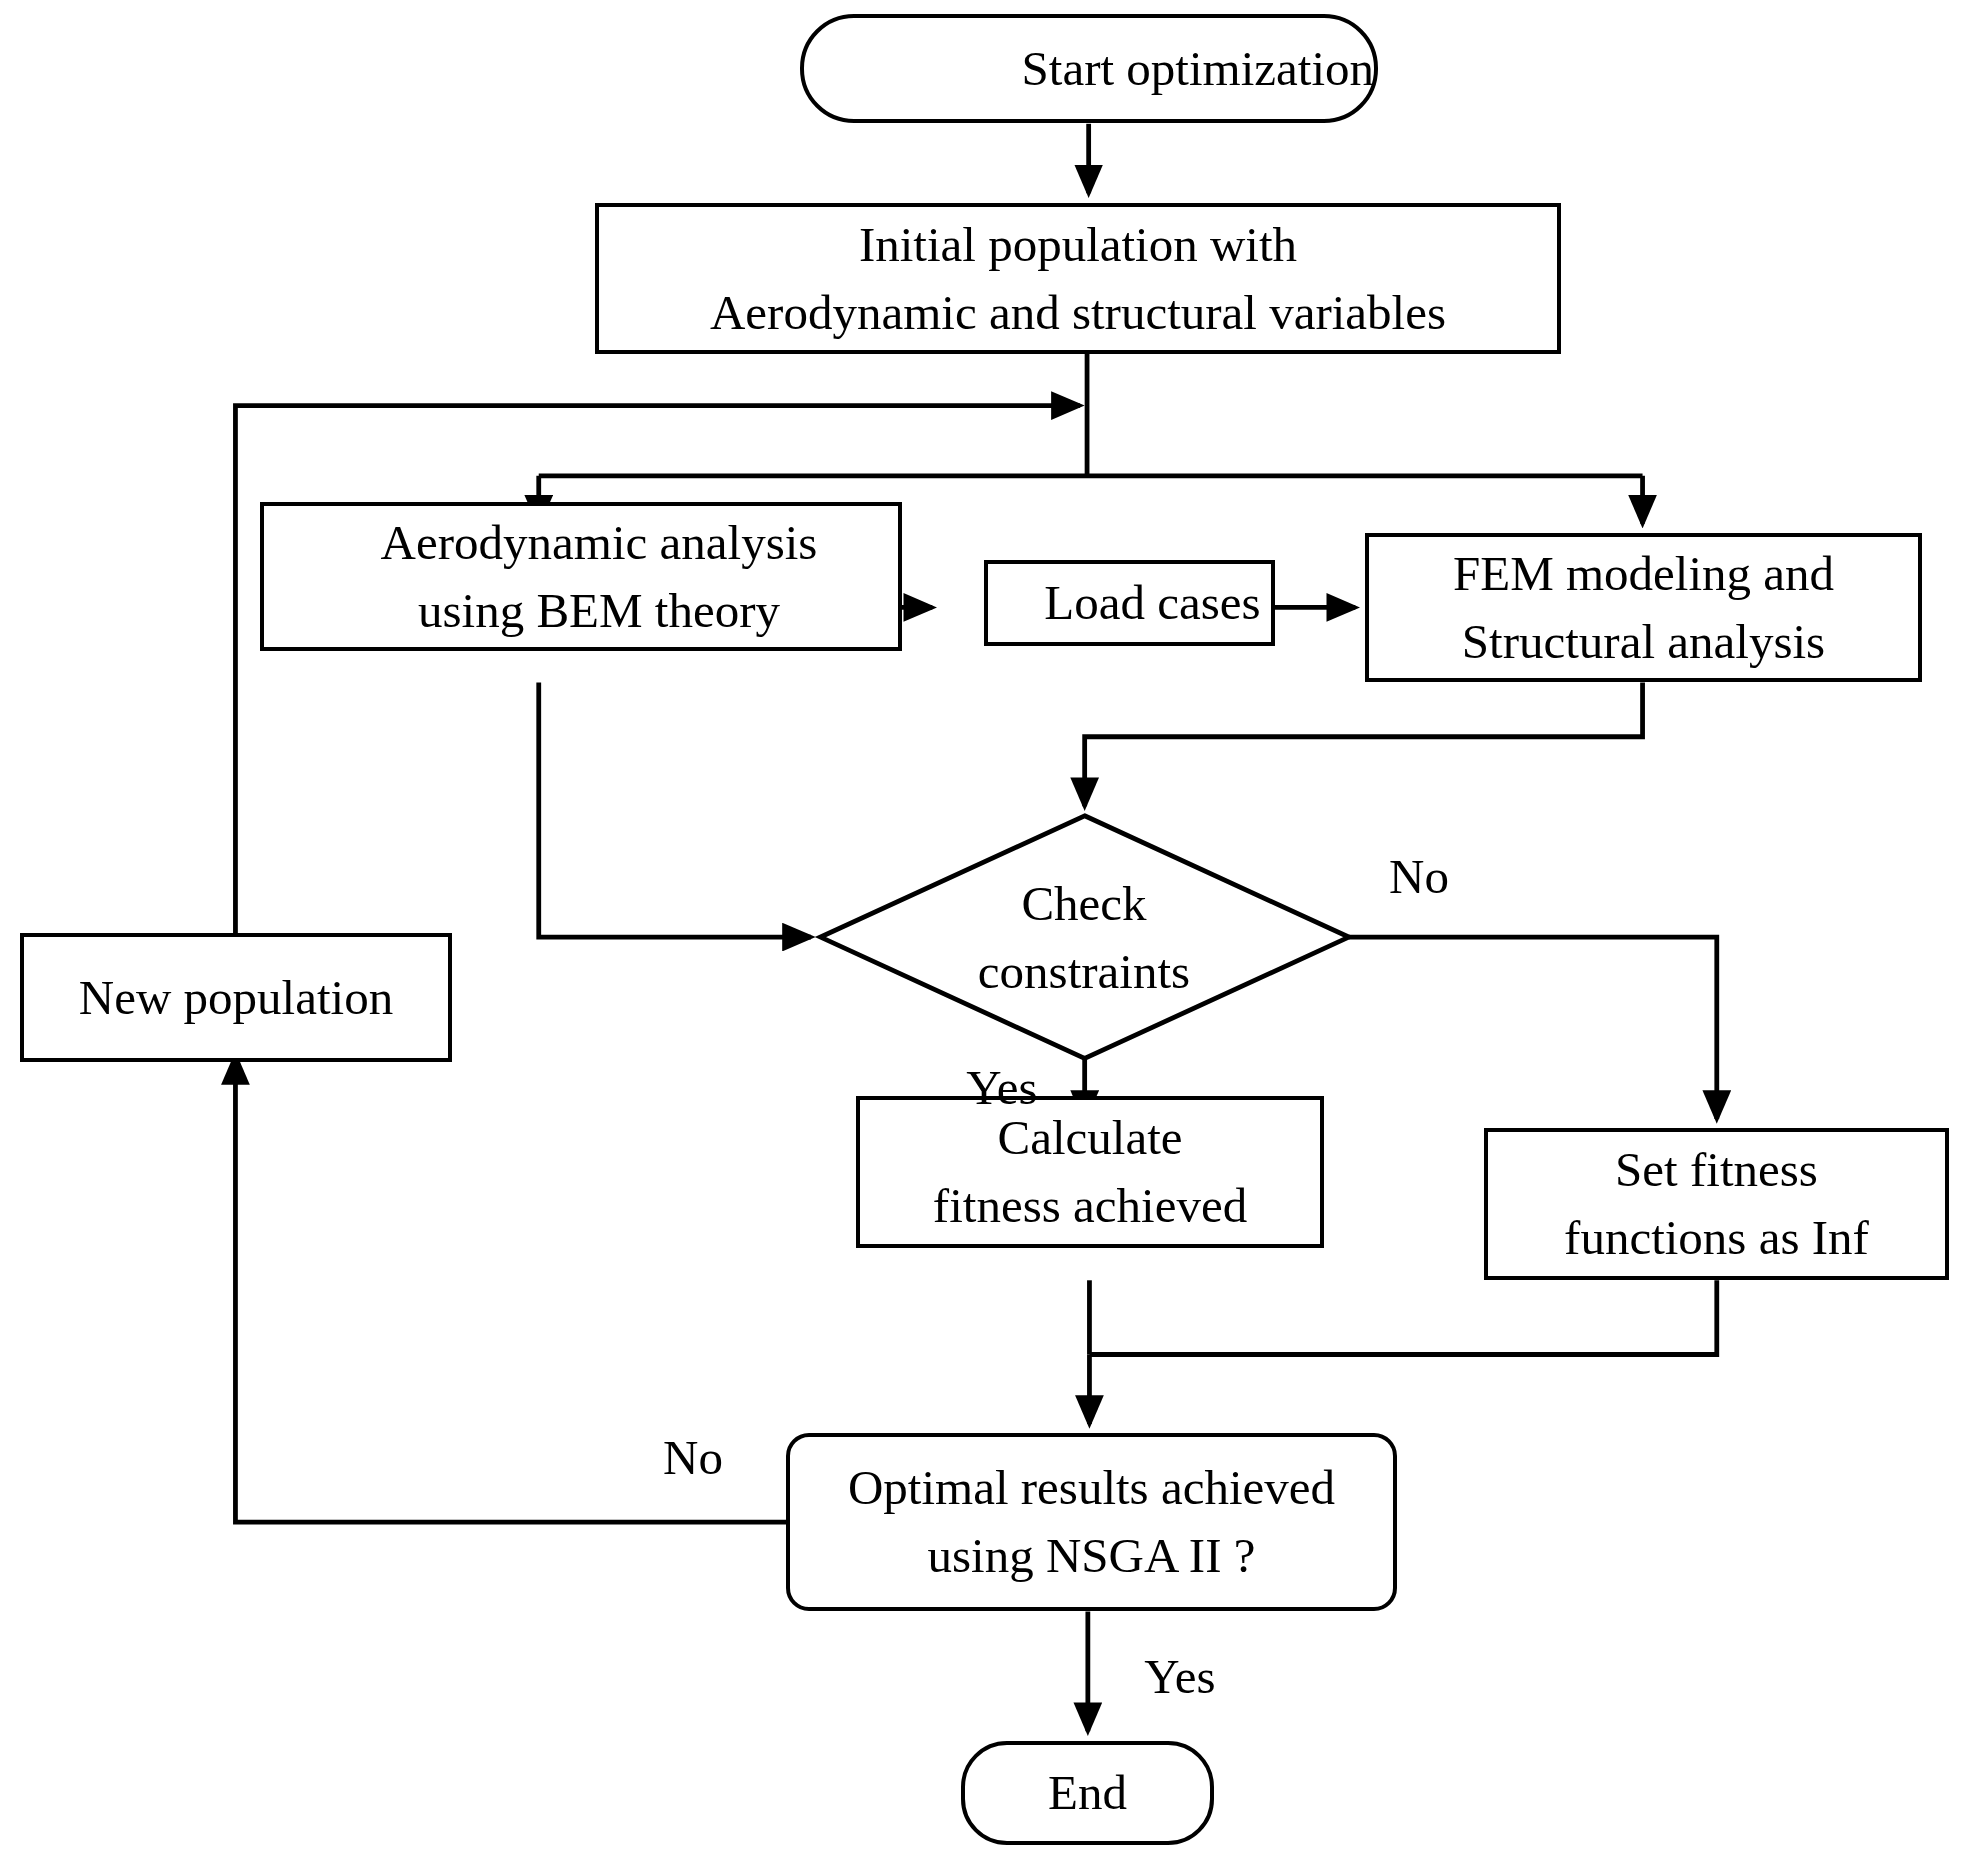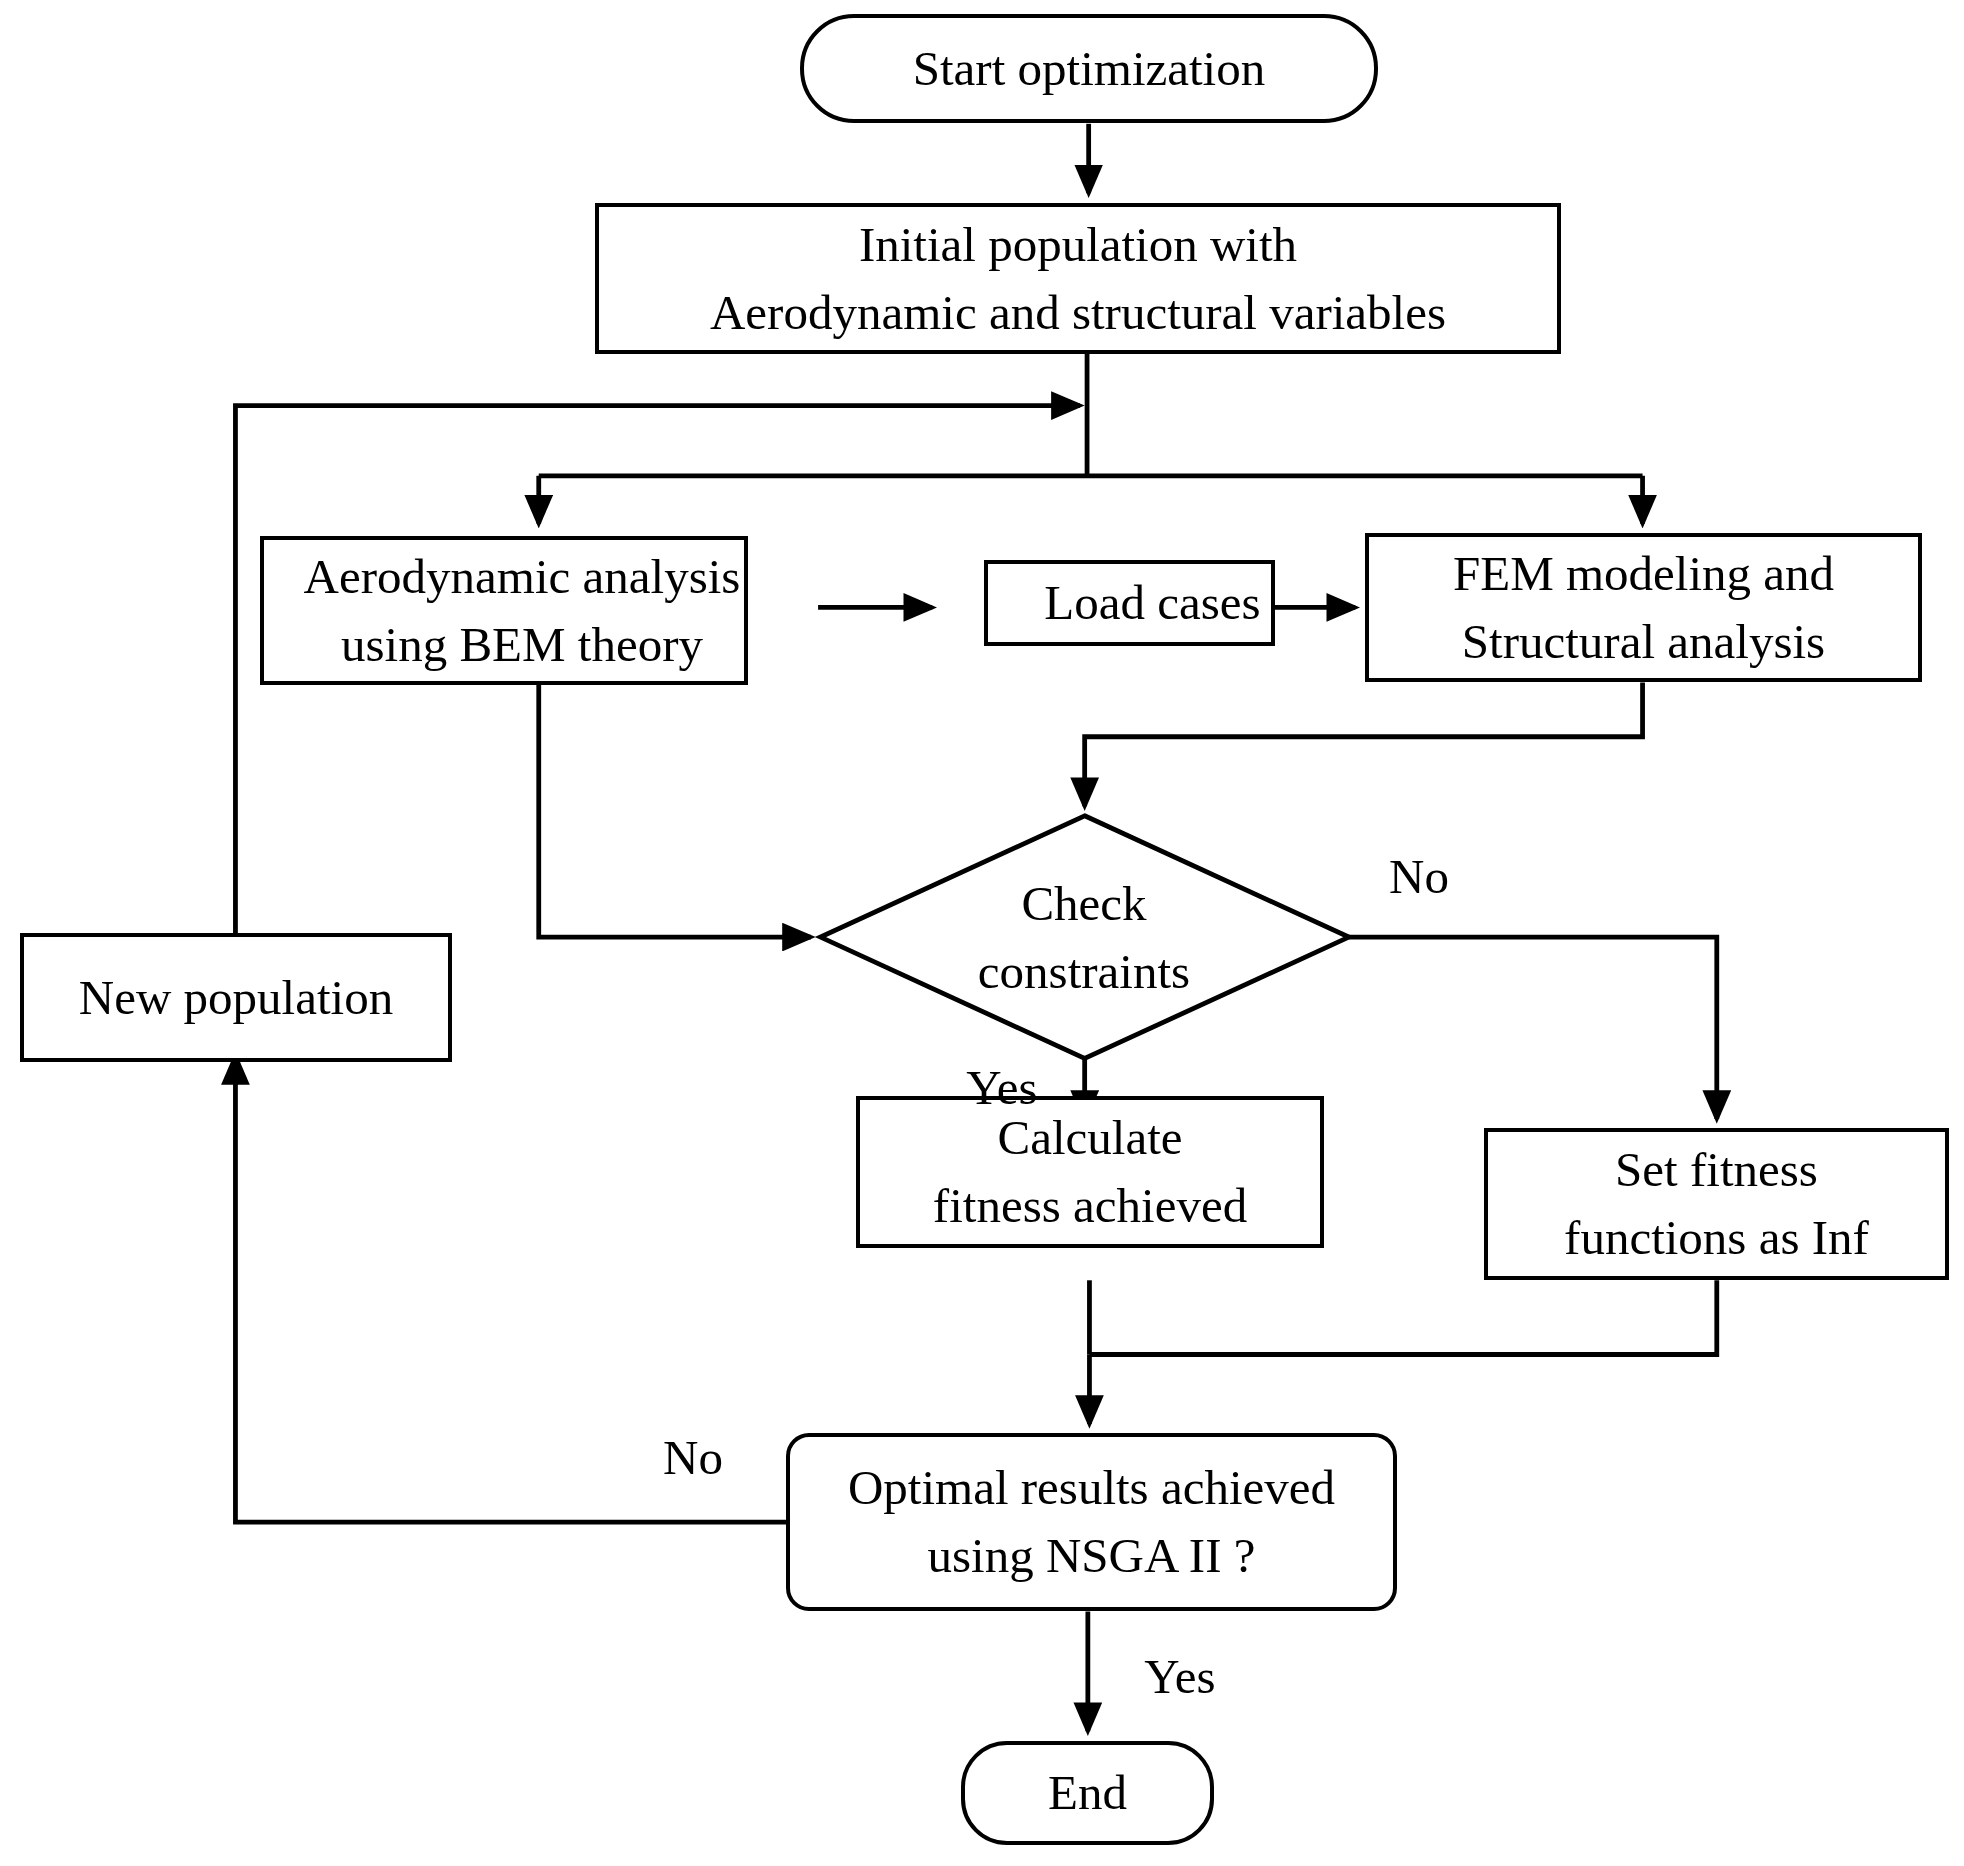--- a/index.html
+++ b/index.html
@@ -51,23 +51,23 @@
     font-size: 49px;
     line-height: 1;
     white-space: nowrap;
     z-index: 2;
   }
   .node .tline {
     display: block;
     white-space: nowrap;
   }
   
-  #node-start   { left: 800px; top: 14.4px;   width: 578px;  height: 109px; }
+  #node-start   { left: 800px; top: 14.4px;   width: 578px;  height: 109px; align-items: flex-end; }
   #node-init    { left: 595px;  top: 203px;  width: 966px; height: 151px; }
-  #node-aero    { left: 260px;  top: 536px;  width: 488px;  height: 149px; padding-left: 36px; }
+  #node-aero    { left: 260px;  top: 502px;  width: 642px;  height: 149px; padding-left: 36px; }
   #node-load    { left: 984px; top: 560px;  width: 291px;  height: 86px; padding-left: 46px; }
   #node-fem     { left: 1365px; top: 533px;  width: 557px;  height: 149px; }
   #node-newpop  { left: 20px;   top: 933px; width: 432px;  height: 129px; }
   #node-calc    { left: 856px; top: 1096px; width: 468px;  height: 152px; }
   #node-setinf  { left: 1484px; top: 1128px; width: 465px;  height: 152px; }
   #node-optimal { left: 786px;  top: 1433px; width: 611px;  height: 178px; border-radius: 23px; }
   #node-end     { left: 961px; top: 1741px; width: 253px;  height: 104px; border-radius: 46px; }
   #node-check   { left: 820px; top: 816px; width: 528px;  height: 243px; }
   #label-check-no    { left: 1419px; top: 876px; }
   #label-check-yes   { left: 1002px; top: 1087px; }

